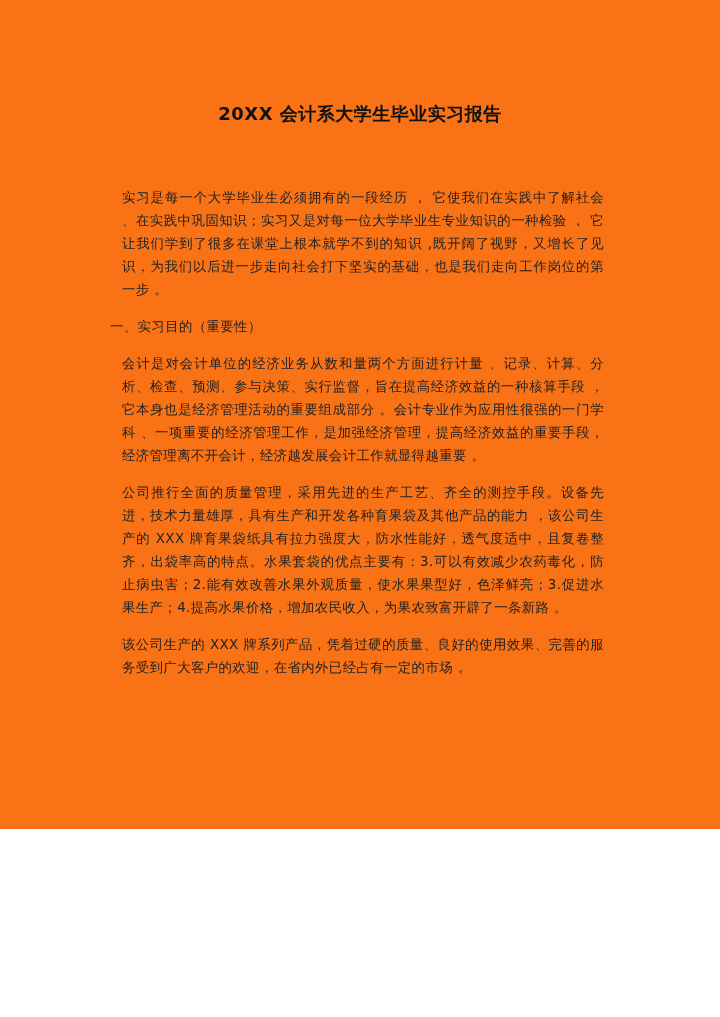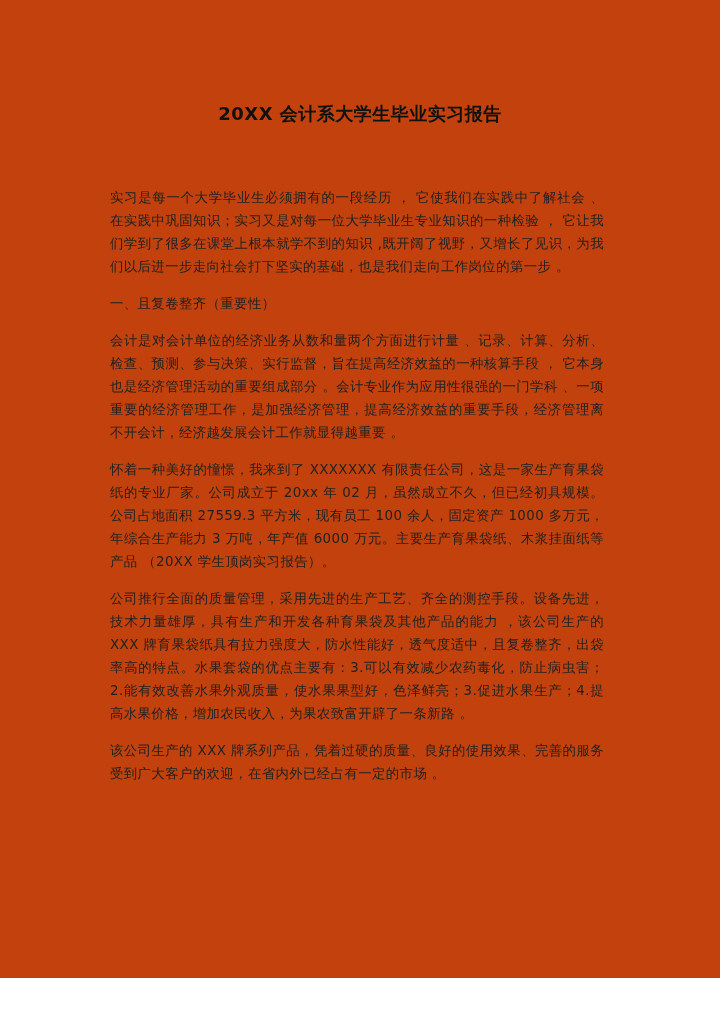--- a/index.html
+++ b/index.html
@@ -13,43 +13,43 @@
       position: relative;
       overflow: hidden;
       font-family: "DejaVu Sans", "Liberation Sans", sans-serif;
       color: #222222;
     }
     .page {
       position: absolute;
       left: 0;
       top: 0;
       width: 720px;
-      height: 978px;
-      background: #c2410c;
+      height: 829px;
+      background: #f97316;
     }
     .title {
       position: absolute;
       top: 102px;
       left: 0;
       width: 720px;
       text-align: center;
       font-size: 18px;
       font-weight: bold;
       color: #111111;
       letter-spacing: 0.5px;
       margin: 0;
     }
     .content {
       position: absolute;
       left: 110px;
       top: 186px;
       width: 494px;
     }
     .para {
-      margin: 0 0 14px 0;
+      margin: 0 0 14px 12px;
       font-size: 13.4px;
       line-height: 23px;
       text-align: justify;
       letter-spacing: 0.4px;
       color: #222222;
     }
     .heading {
       margin: 0 0 14px 0;
       font-size: 13.4px;
       line-height: 23px;
@@ -59,19 +59,18 @@
     }
   </style>
 </head>
 <body>
 
 <div class="page">
   <h1 class="title">20XX 会计系大学生毕业实习报告</h1>
 
   <div class="content">
     <p class="para">实习是每一个大学毕业生必须拥有的一段经历 ， 它使我们在实践中了解社会 、在实践中巩固知识；实习又是对每一位大学毕业生专业知识的一种检验 ， 它让我们学到了很多在课堂上根本就学不到的知识 ,既开阔了视野，又增长了见识，为我们以后进一步走向社会打下坚实的基础，也是我们走向工作岗位的第一步 。</p>
-    <p class="heading">一、且复卷整齐（重要性）</p>
+    <p class="heading">一、实习目的（重要性）</p>
     <p class="para">会计是对会计单位的经济业务从数和量两个方面进行计量 、记录、计算、分析、检查、预测、参与决策、实行监督，旨在提高经济效益的一种核算手段 ， 它本身也是经济管理活动的重要组成部分 。会计专业作为应用性很强的一门学科 、一项重要的经济管理工作，是加强经济管理，提高经济效益的重要手段，经济管理离不开会计，经济越发展会计工作就显得越重要 。</p>
-    <p class="para">怀着一种美好的憧憬，我来到了 XXXXXXX 有限责任公司，这是一家生产育果袋纸的专业厂家。公司成立于 20xx 年 02 月，虽然成立不久，但已经初具规模。公司占地面积 27559.3 平方米，现有员工 100 余人，固定资产 1000 多万元，年综合生产能力 3 万吨，年产值 6000 万元。主要生产育果袋纸、木浆挂面纸等产品 （20XX 学生顶岗实习报告）。</p>
     <p class="para">公司推行全面的质量管理，采用先进的生产工艺、齐全的测控手段。设备先进，技术力量雄厚，具有生产和开发各种育果袋及其他产品的能力 ，该公司生产的 XXX 牌育果袋纸具有拉力强度大，防水性能好，透气度适中，且复卷整齐，出袋率高的特点。水果套袋的优点主要有：3.可以有效减少农药毒化，防止病虫害；2.能有效改善水果外观质量，使水果果型好，色泽鲜亮；3.促进水果生产；4.提高水果价格，增加农民收入，为果农致富开辟了一条新路 。</p>
     <p class="para">该公司生产的 XXX 牌系列产品，凭着过硬的质量、良好的使用效果、完善的服务受到广大客户的欢迎，在省内外已经占有一定的市场 。</p>
   </div>
 </div>
 
 </body></html>

